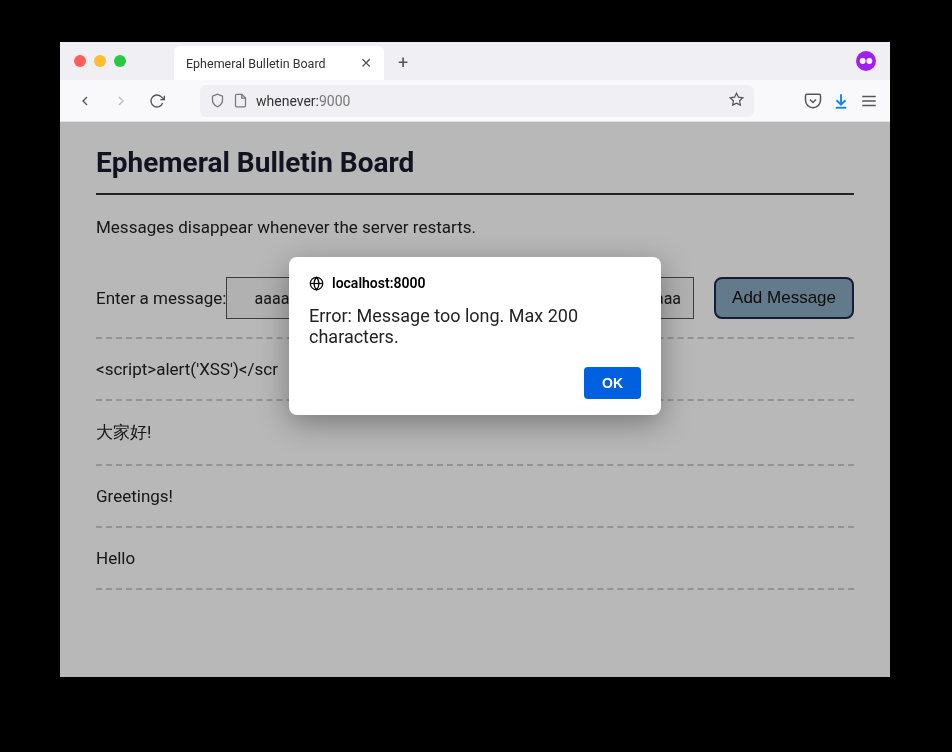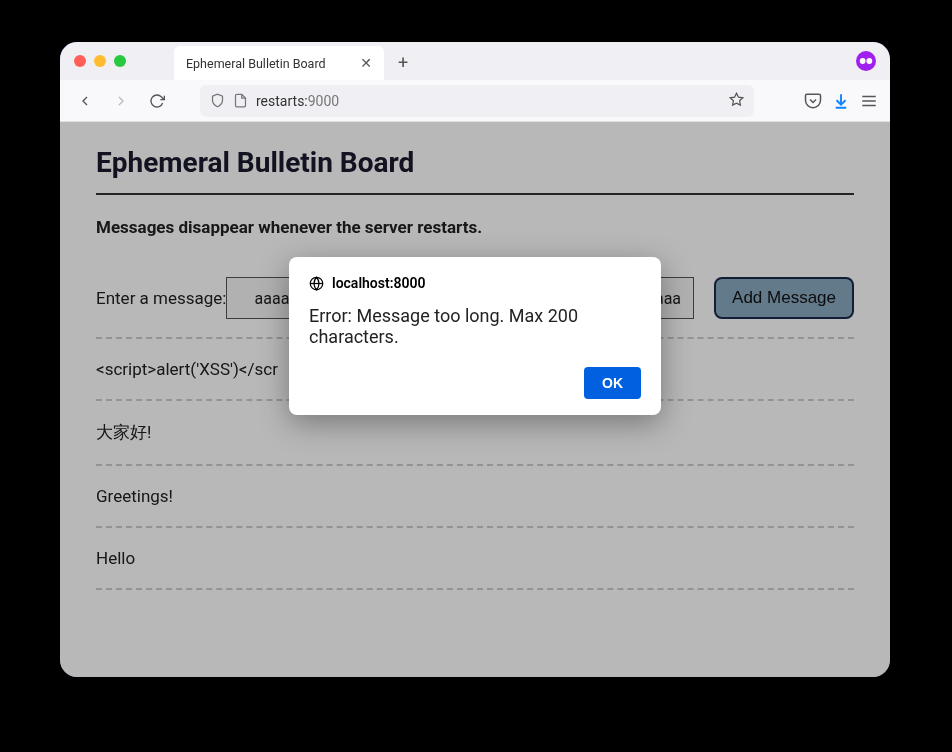--- a/index.html
+++ b/index.html
@@ -11,21 +11,21 @@
       overflow: hidden;
       position: relative;
     }
     .window {
       position: absolute;
       left: 60px;
       top: 42px;
       width: 830px;
       height: 635px;
       background: #4c1d95;
-      border-radius: 17px;
+      border-radius: 0;
       overflow: hidden;
       box-shadow: 0 10px 40px rgba(0,0,0,0.5);
     }
     .titlebar {
       height: 38px;
       background: #f0f0f4;
       display: flex;
       align-items: center;
       padding: 0 14px;
       position: relative;
@@ -120,21 +120,20 @@
       font-size: 28px;
       font-weight: 700;
       color: #1a1a2e;
       padding: 24px 0 14px;
       border-bottom: 2px solid #333;
     }
     .subtitle {
       font-size: 17px;
       color: #222;
       padding: 22px 0;
-      font-weight: bold;
     }
     .form-row {
       display: flex;
       align-items: center;
       padding: 18px 0;
       border-bottom: 2px dashed #ccc;
     }
     .form-label { font-size: 17px; color: #222; }
     .msg-input {
       flex: 1;
@@ -253,21 +252,21 @@
         </svg>
     </div>
     <div class="urlbar">
       <svg viewBox="0 0 24 24" fill="none" stroke="#777" stroke-width="2">
           <path d="M12 22s8-4 8-10V5l-8-3-8 3v7c0 6 8 10 8 10z"></path>
         </svg>
       <svg viewBox="0 0 24 24" fill="none" stroke="#777" stroke-width="2">
           <path d="M14 2H6a2 2 0 0 0-2 2v16a2 2 0 0 0 2 2h12a2 2 0 0 0 2-2V8z"></path>
           <polyline points="14 2 14 8 20 8"></polyline>
         </svg>
-      <span><span>restarts:</span><span class="host-dim">9000</span></span>
+      <span><span>whenever:</span><span class="host-dim">9000</span></span>
       <span class="urlbar-star">
         <svg viewBox="0 0 24 24" fill="none" stroke="currentColor" stroke-width="2">
             <polygon points="12 2 15.09 8.26 22 9.27 17 14.14 18.18 21.02 12 17.77 5.82 21.02 7 14.14 2 9.27 8.91 8.26 12 2"></polygon>
           </svg>
       </span>
     </div>
     <div class="tb-icon">
       <svg viewBox="0 0 24 24" fill="none" stroke="currentColor" stroke-width="2">
           <path d="M4 3h16a2 2 0 0 1 2 2v6a10 10 0 0 1-20 0V5a2 2 0 0 1 2-2z"></path>
           <polyline points="8 10 12 14 16 10"></polyline>

